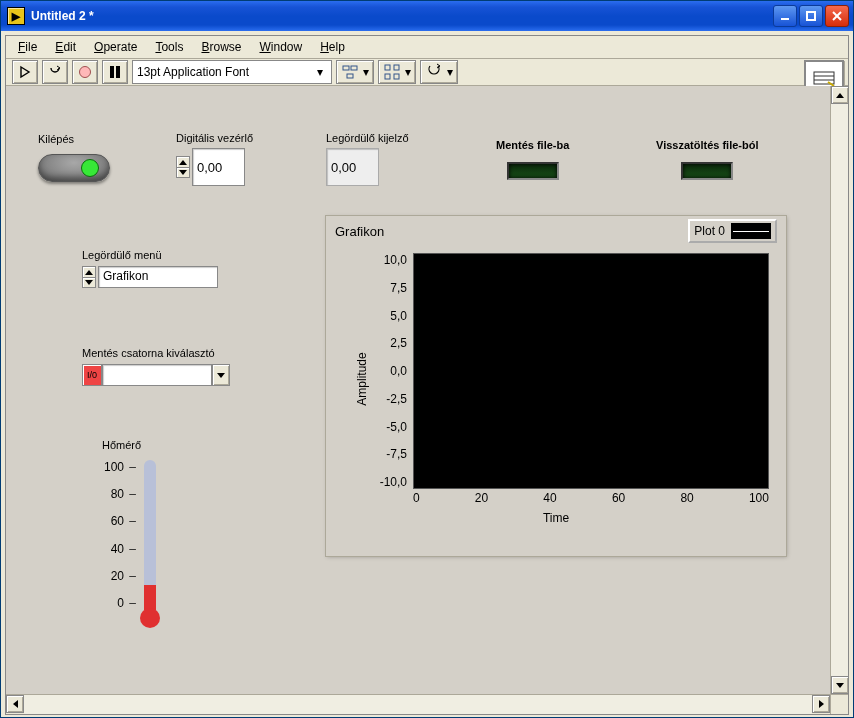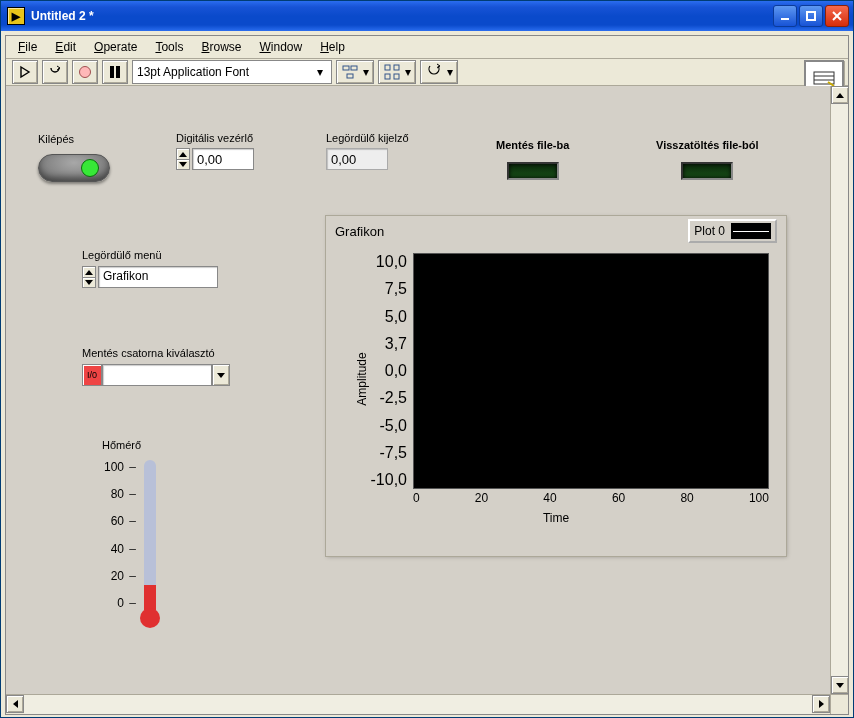--- a/index.html
+++ b/index.html
@@ -187,23 +187,23 @@
   .spin .s {
     height: 11px;
     background: #ece9d8;
     border: 1px solid #888;
     box-shadow: inset 1px 1px 0 #fff;
     display:flex; align-items:center; justify-content:center;
     cursor:pointer;
   }
   .spin .s:first-child{border-bottom:none;}
   .nfield {
-    width: 62px; height: 22px;
+    width: 53px; height: 22px;
     background: #fff; border: 1px solid #888;
-    padding: 2px 4px; font-size: 13px;
+    padding: 18px 4px; font-size: 13px;
     box-shadow: inset 1px 1px 1px rgba(0,0,0,0.2);
   }
   .nfield.readonly{ background:#eee; border-color:#aaa; }
 
   
   .led-block { position:absolute; text-align:center;font-weight:bold; }
   .led {
     margin: 10px auto 0;
     width: 52px; height: 18px;
     background: linear-gradient(180deg, #0b2b0b, #174d17);
@@ -264,21 +264,21 @@
     margin-left:auto; display:flex; align-items:center; gap:6px;
     background:#d4d0c8; border:2px outset #fff; height:24px; padding:0 4px;
   }
   .legend-sample { width:40px; height:16px; background:#000; position:relative; }
   .legend-sample::after { content:""; position:absolute; left:2px; right:2px; top:50%; height:1px; background:#fff; }
   .graph-body { position:relative; height:260px; margin: 4px 10px 0 10px; }
   .ylabel {
     position:absolute; left:-2px; top:50%; transform: translateY(-50%) rotate(-90deg);
     transform-origin: center; font-size:12px;
   }
-  .yticks { position:absolute; left:26px; top:4px; bottom:20px; width:44px; display:flex; flex-direction:column; justify-content:space-between; text-align:right; font-size:16px; }
+  .yticks { position:absolute; left:26px; top:4px; bottom:20px; width:44px; display:flex; flex-direction:column; justify-content:space-between; text-align:right; font-size:12px; }
   .plot-area {
     position:absolute; left:76px; right:6px; top:4px; bottom:20px;
     background:#000; border:1px solid #555;
   }
   .xticks { position:absolute; left:76px; right:6px; bottom:0; height:18px; display:flex; justify-content:space-between; font-size:12px; }
   .xlabel { text-align:center; font-size:12px; margin-top:2px; }
 
   .tri { width:0;height:0;border-left:4px solid transparent;border-right:4px solid transparent; }
   .tri.up{border-bottom:5px solid #000;}
   .tri.down{border-top:5px solid #000;}
@@ -480,21 +480,21 @@
               <span>Plot 0</span>
               <div class="legend-sample"></div>
             </div>
           </div>
           <div class="graph-body">
             <span class="ylabel">Amplitude</span>
             <div class="yticks">
               <span>10,0</span>
               <span>7,5</span>
               <span>5,0</span>
-              <span>3,7</span>
+              <span>2,5</span>
               <span>0,0</span>
               <span>-2,5</span>
               <span>-5,0</span>
               <span>-7,5</span>
               <span>-10,0</span>
             </div>
             <div class="plot-area"></div>
             <div class="xticks">
               <span>0</span>
               <span>20</span>

